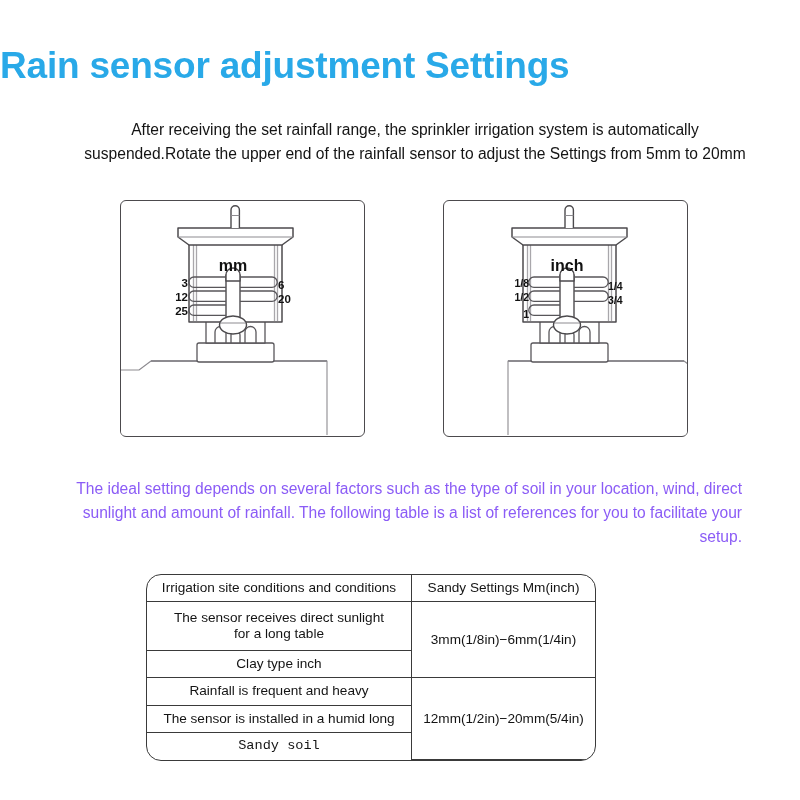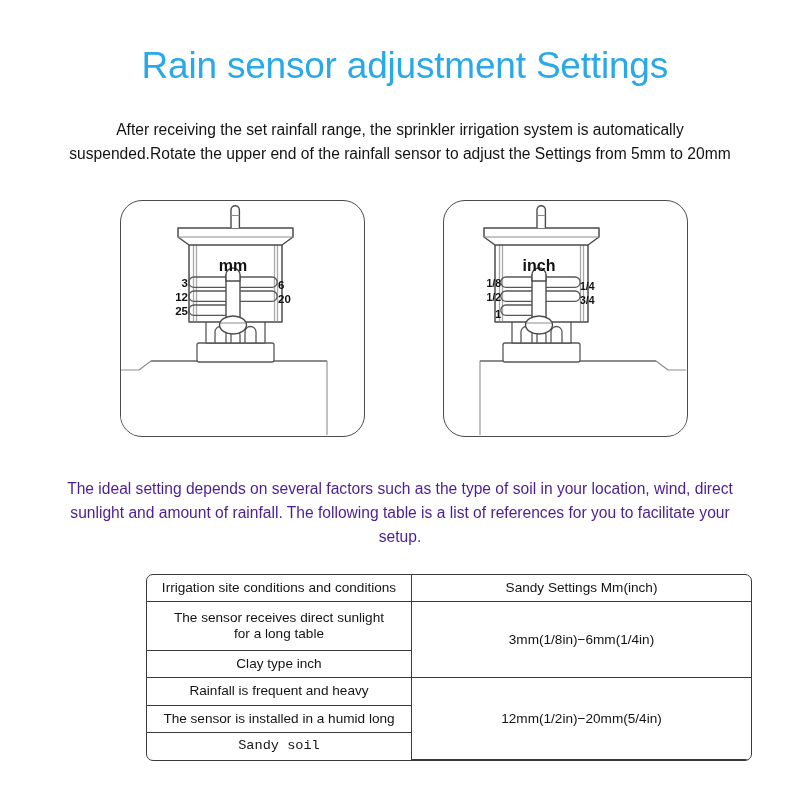--- a/index.html
+++ b/index.html
@@ -15,83 +15,83 @@
     color: #1a1a1a;
     overflow: hidden;
   }
 
   
   .page-title {
     position: absolute;
     top: 46px;
     left: 0;
     width: 668px;
-    text-align: right;
+    text-align: left;
     font-size: 37px;
-    font-weight: 400;
+    font-weight: 700;
     color: #29a9e8;
     letter-spacing: -0.2px;
     line-height: 1.1;
     white-space: nowrap;
   }
 
   
   .intro-para {
     position: absolute;
     top: 118px;
-    left: 62px;
+    left: 77px;
     width: 676px;
     text-align: center;
     font-size: 15.6px;
     line-height: 1.55;
     color: #141414;
   }
   .mid-para {
     position: absolute;
     top: 477px;
     left: 58px;
     width: 684px;
-    text-align: center;
+    text-align: right;
     font-size: 15.6px;
     line-height: 1.55;
-    color: #4c1d95;
+    color: #8b5cf6;
   }
 
   
   .figure-row {
     position: absolute;
     top: 200px;
     left: 0;
     width: 800px;
     height: 240px;
   }
   .figure-box {
     position: absolute;
     top: 0;
     width: 245px;
     height: 237px;
     border: 1.6px solid #4c4a4d;
-    border-radius: 22px;
+    border-radius: 6px;
     box-sizing: border-box;
     overflow: hidden;
     background: #fff;
   }
   .figure-box.left  { left: 120px; }
-  .figure-box.right { left: 443px; }
+  .figure-box.right { left: 443px; padding-left: 28px; }
   .figure-box svg { display: block; }
 
   
   .ref-table-wrap {
     position: absolute;
     left: 146px;
     top: 574px;
-    width: 606px;
+    width: 450px;
     height: 187px;
     border: 1.6px solid #3a3a3a;
-    border-radius: 7px;
+    border-radius: 15px;
     box-sizing: border-box;
     background: #fff;
     overflow: hidden;
   }
   table.ref-table {
     border-collapse: collapse;
     width: 100%;
     height: 100%;
     table-layout: fixed;
   }

